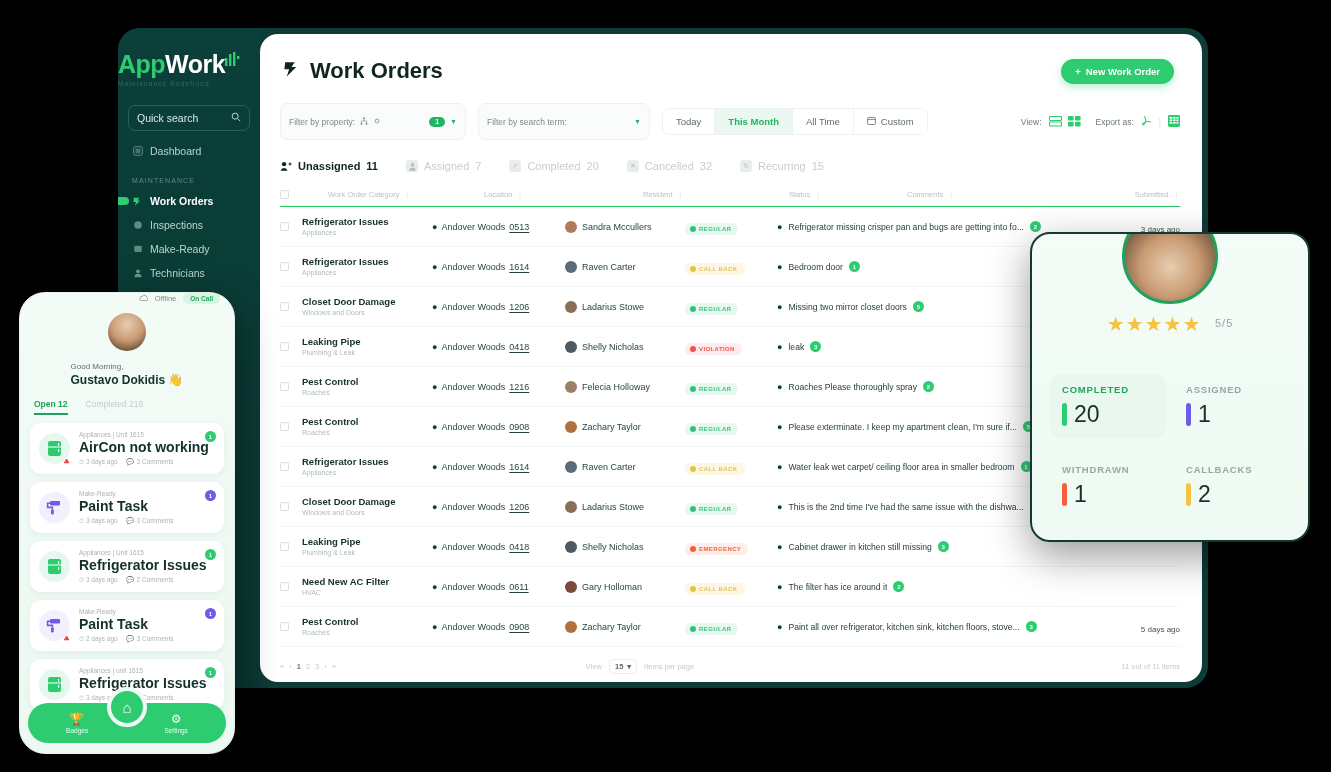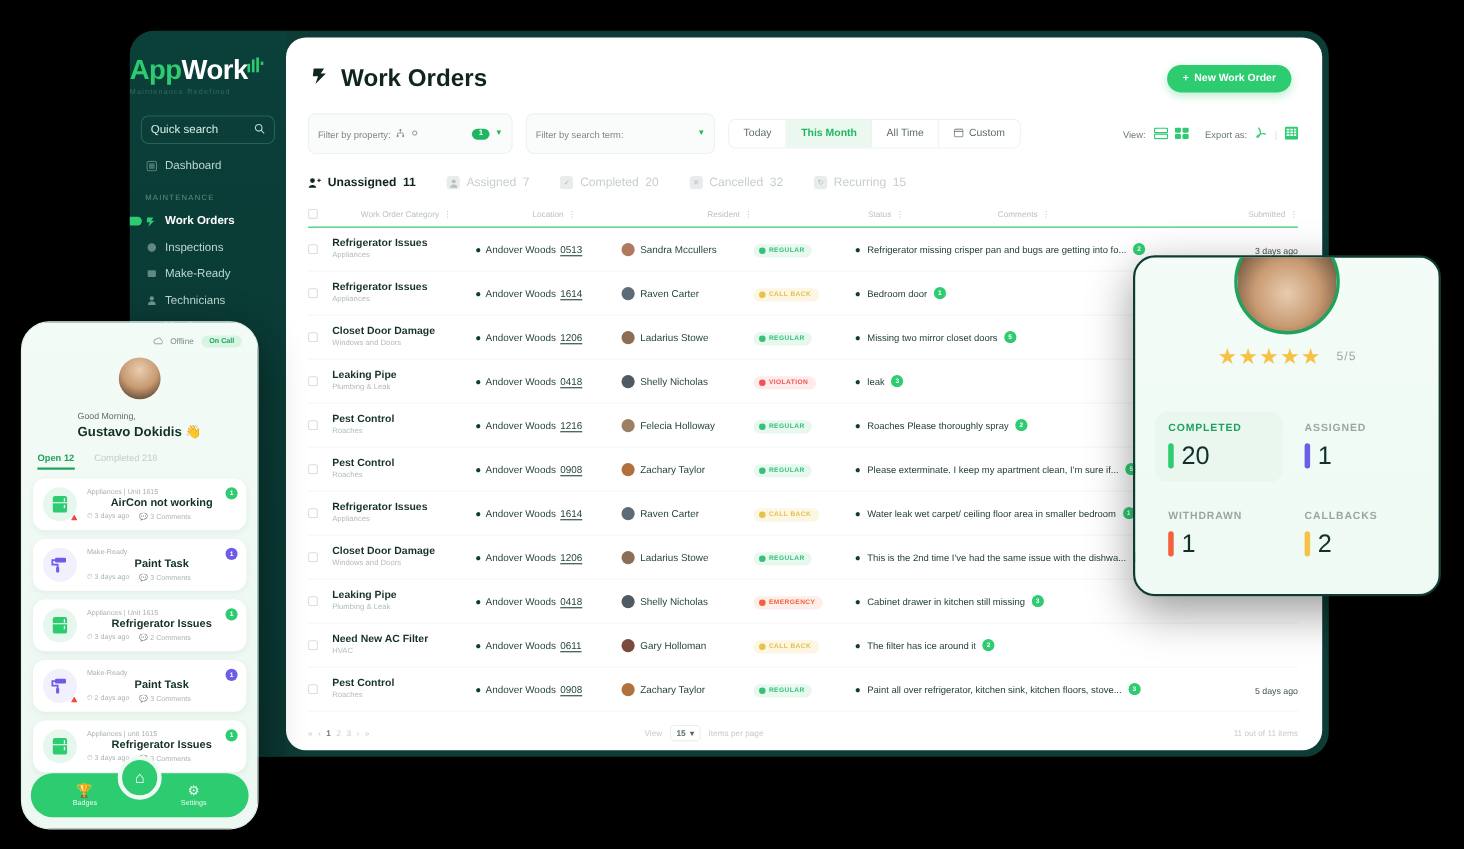--- a/index.html
+++ b/index.html
@@ -142,36 +142,36 @@
   .pp-sel { border:1px solid #eceeee; border-radius:4px; padding:2px 5px; color:#5e6b69; font-weight:700; font-size:7.5px; display:flex; align-items:center; gap:4px; }
   .foot-right { margin-left:auto; }
 
   
   .phone {
     position:absolute; left: 19px; top: 292px; width: 216px; height: 462px;
     background: linear-gradient(180deg,#f3fbf6 0%, #ecf8f1 100%);
     border-radius: 26px; box-shadow: 0 14px 40px rgba(0,0,0,.45);
     overflow:hidden; border: 1px solid #e4f1e9;
   }
-  .ph-status { display:flex; align-items:center; justify-content:flex-end; gap:7px; padding:12px 14px 0 0; font-size:7.5px; color:#7d8d89; }
+  .ph-status { display:flex; align-items:center; justify-content:flex-end; gap:7px; padding:0 14px 0 0; font-size:7.5px; color:#7d8d89; }
   .oncall { background:#d8f5e3; color:#1fa35c; font-weight:700; border-radius:8px; padding:2px 7px; font-size:6.5px; }
   .ph-greet { display:flex; align-items:center; gap:11px; padding: 9px 14px 0 14px; flex-direction: column; }
   .ph-av { width:38px;height:38px;border-radius:50%; flex:0 0 38px; }
   .g1 { font-size:8px; color:#5e6d69; }
   .g2 { font-size:12px; font-weight:700; color:#13302a; margin-top:2px; }
   .ph-tabs { display:flex; gap:18px; padding: 12px 14px 0 14px; font-size:8.5px; }
   .ph-tab { color:#c2cecb; padding-bottom:4px; }
   .ph-tab.active { color:#1fa35c; font-weight:700; border-bottom:2px solid #1fa35c; }
   .ph-list { padding: 8px 10px 0 10px; display:flex; flex-direction:column; gap:8px; }
   .ph-card { background:#fff; border-radius:11px; padding:8px 9px; display:flex; align-items:center; gap:9px; box-shadow:0 2px 6px rgba(20,60,45,.06); position:relative; }
   .ph-ico { width:31px;height:31px;border-radius:50%; flex:0 0 31px; display:flex; align-items:center; justify-content:center; position:relative;}
   .ph-ico.green { background:#e6f8ee; }
   .ph-ico.purple { background:#f2f0fd; }
   .ph-meta { font-size:6.5px; color:#a9b4b1; }
-  .ph-title { font-size:10px; font-weight:700; color:#13302a; margin-top:1px;text-align:center; }
+  .ph-title { font-size:14px; font-weight:700; color:#13302a; margin-top:1px; }
   .ph-foot { font-size:6.5px; color:#aab5b2; margin-top:3px; display:flex; gap:9px; }
   .ph-dot { position:absolute; right:8px; top:8px; width:11px;height:11px;border-radius:50%; color:#fff; font-size:6px; display:flex;align-items:center;justify-content:center; font-weight:700;}
   .ph-dot.g { background:#2ecc71; }
   .ph-dot.p { background:#6c5ce7; }
   .warn { position:absolute; right:-3px; bottom:-2px; font-size:9px; }
   .ph-nav {
     position:absolute; left:8px; right:8px; bottom:10px; height:40px; background:#2ecc71;
     border-radius:20px; display:flex; align-items:center; justify-content:space-around; color:#eafaf0;
   }
   .nv { font-size:6.5px; text-align:center; }

